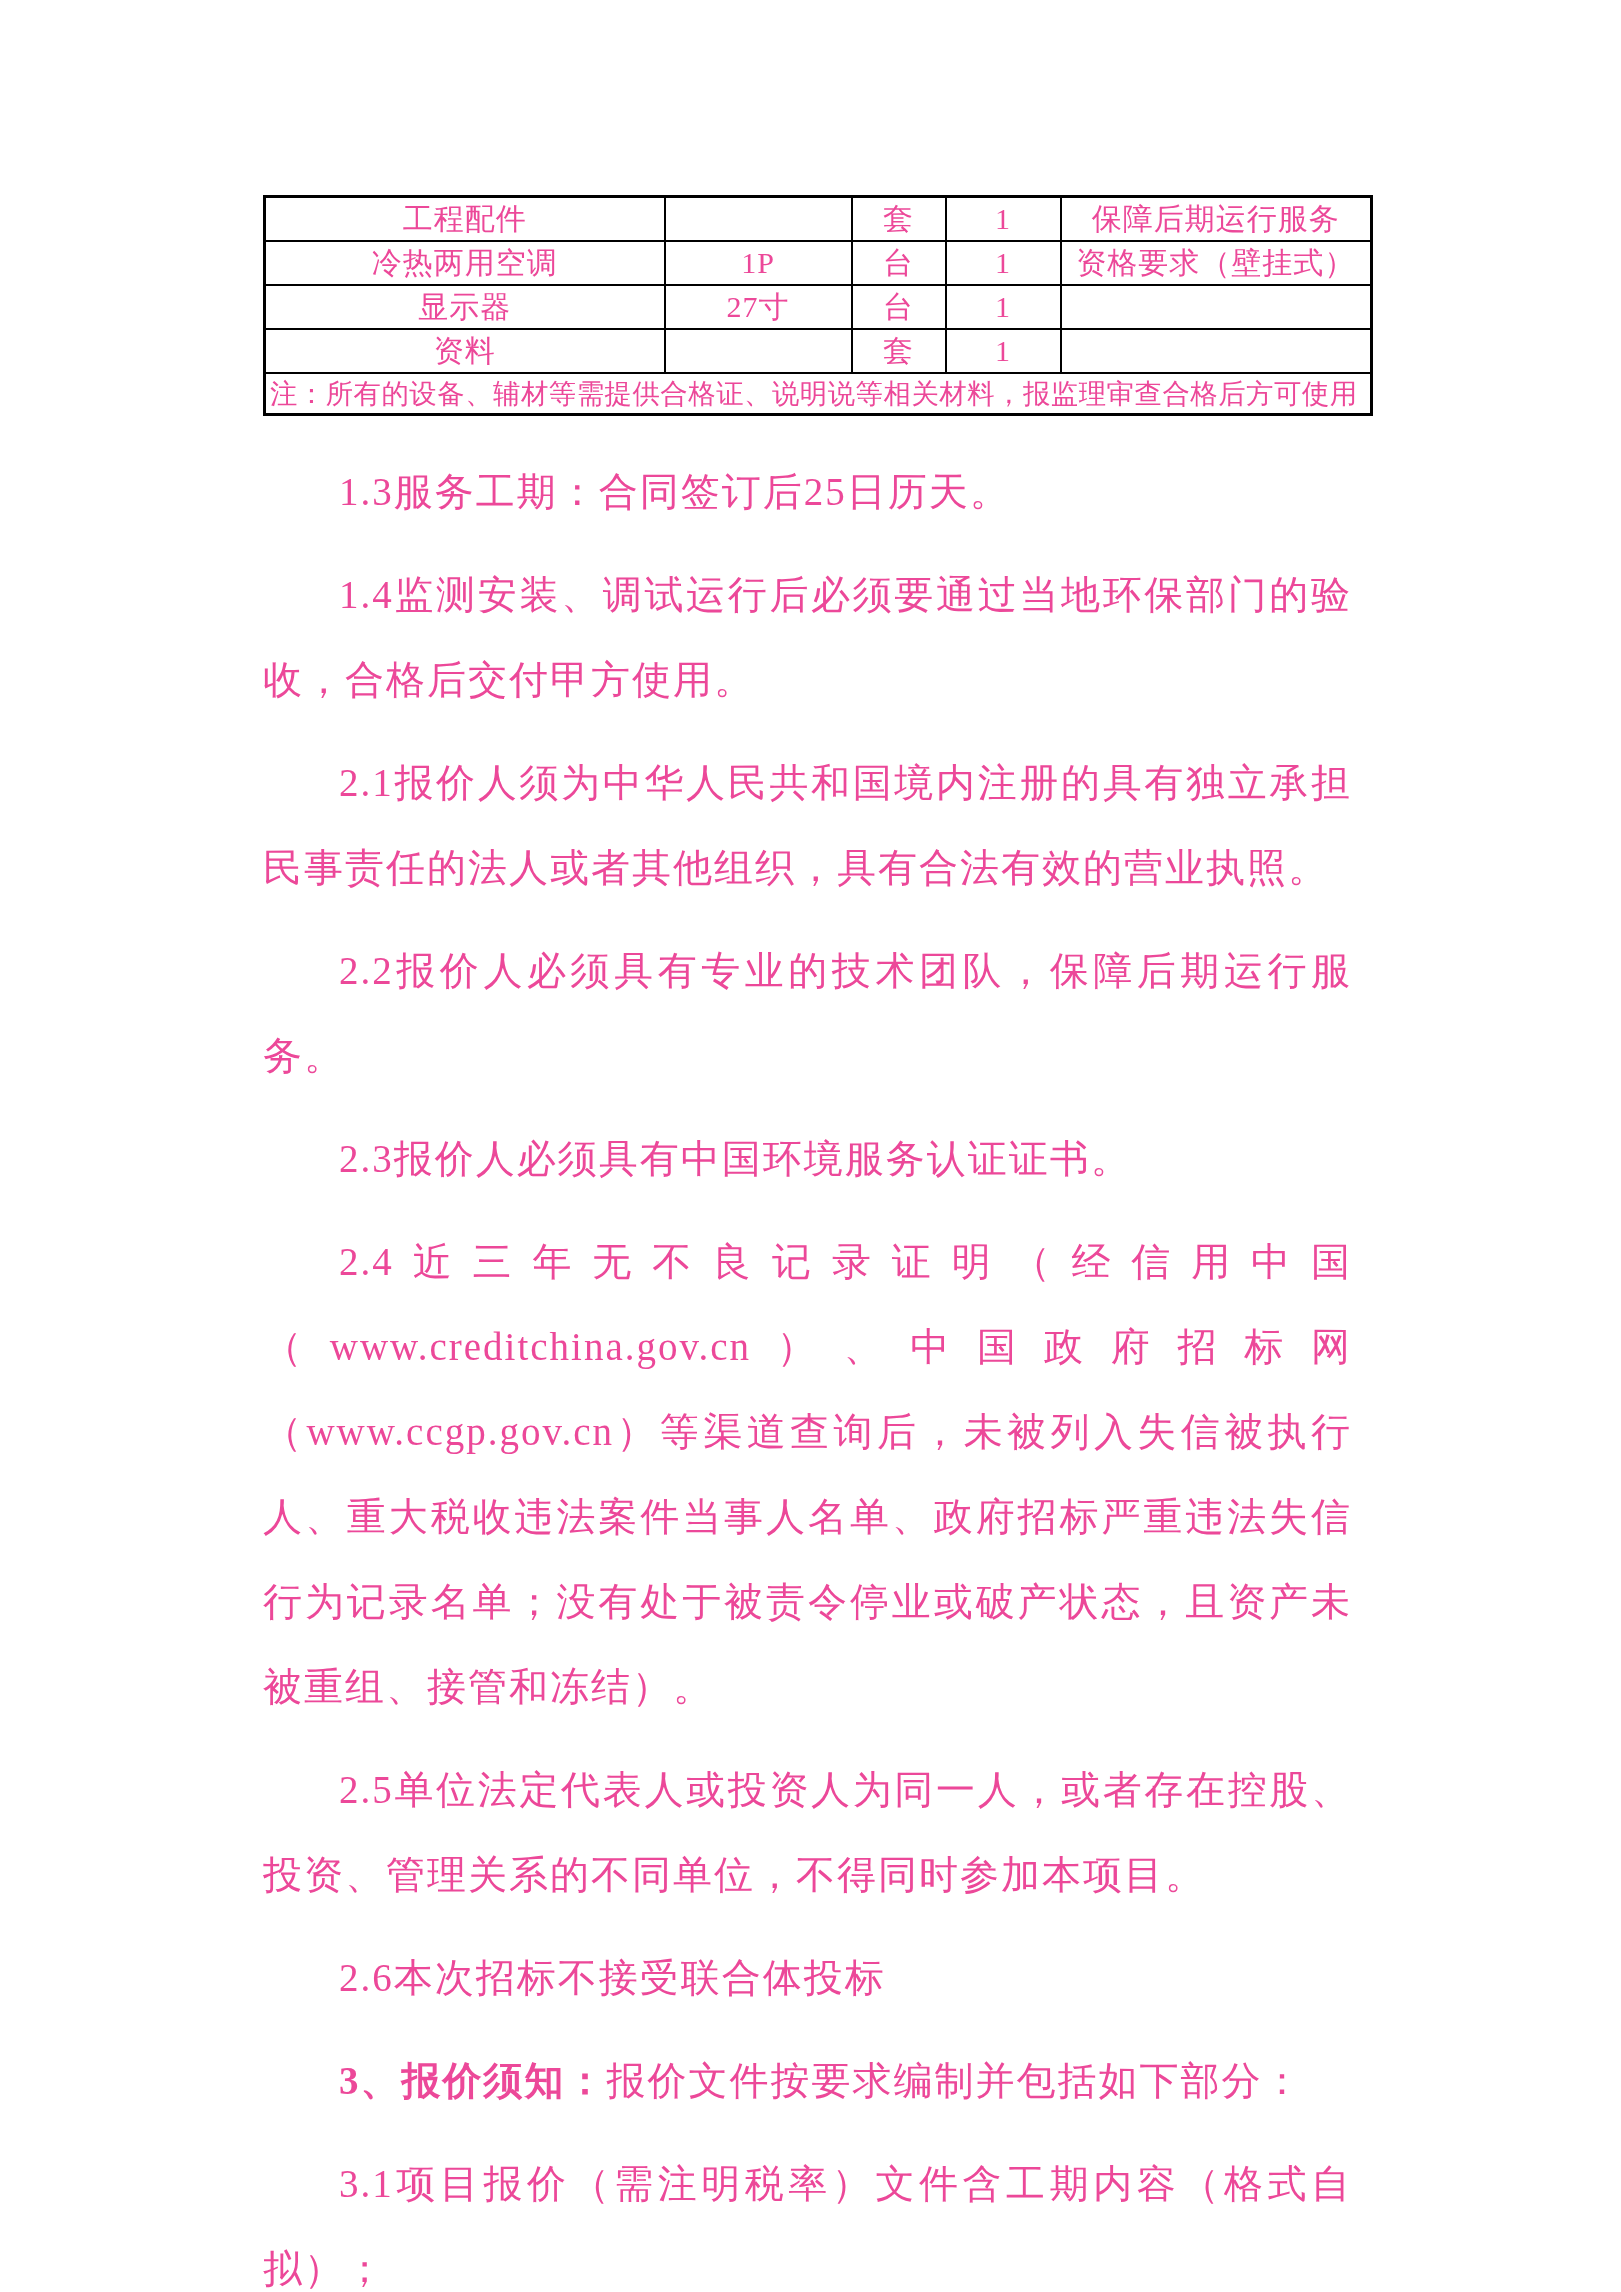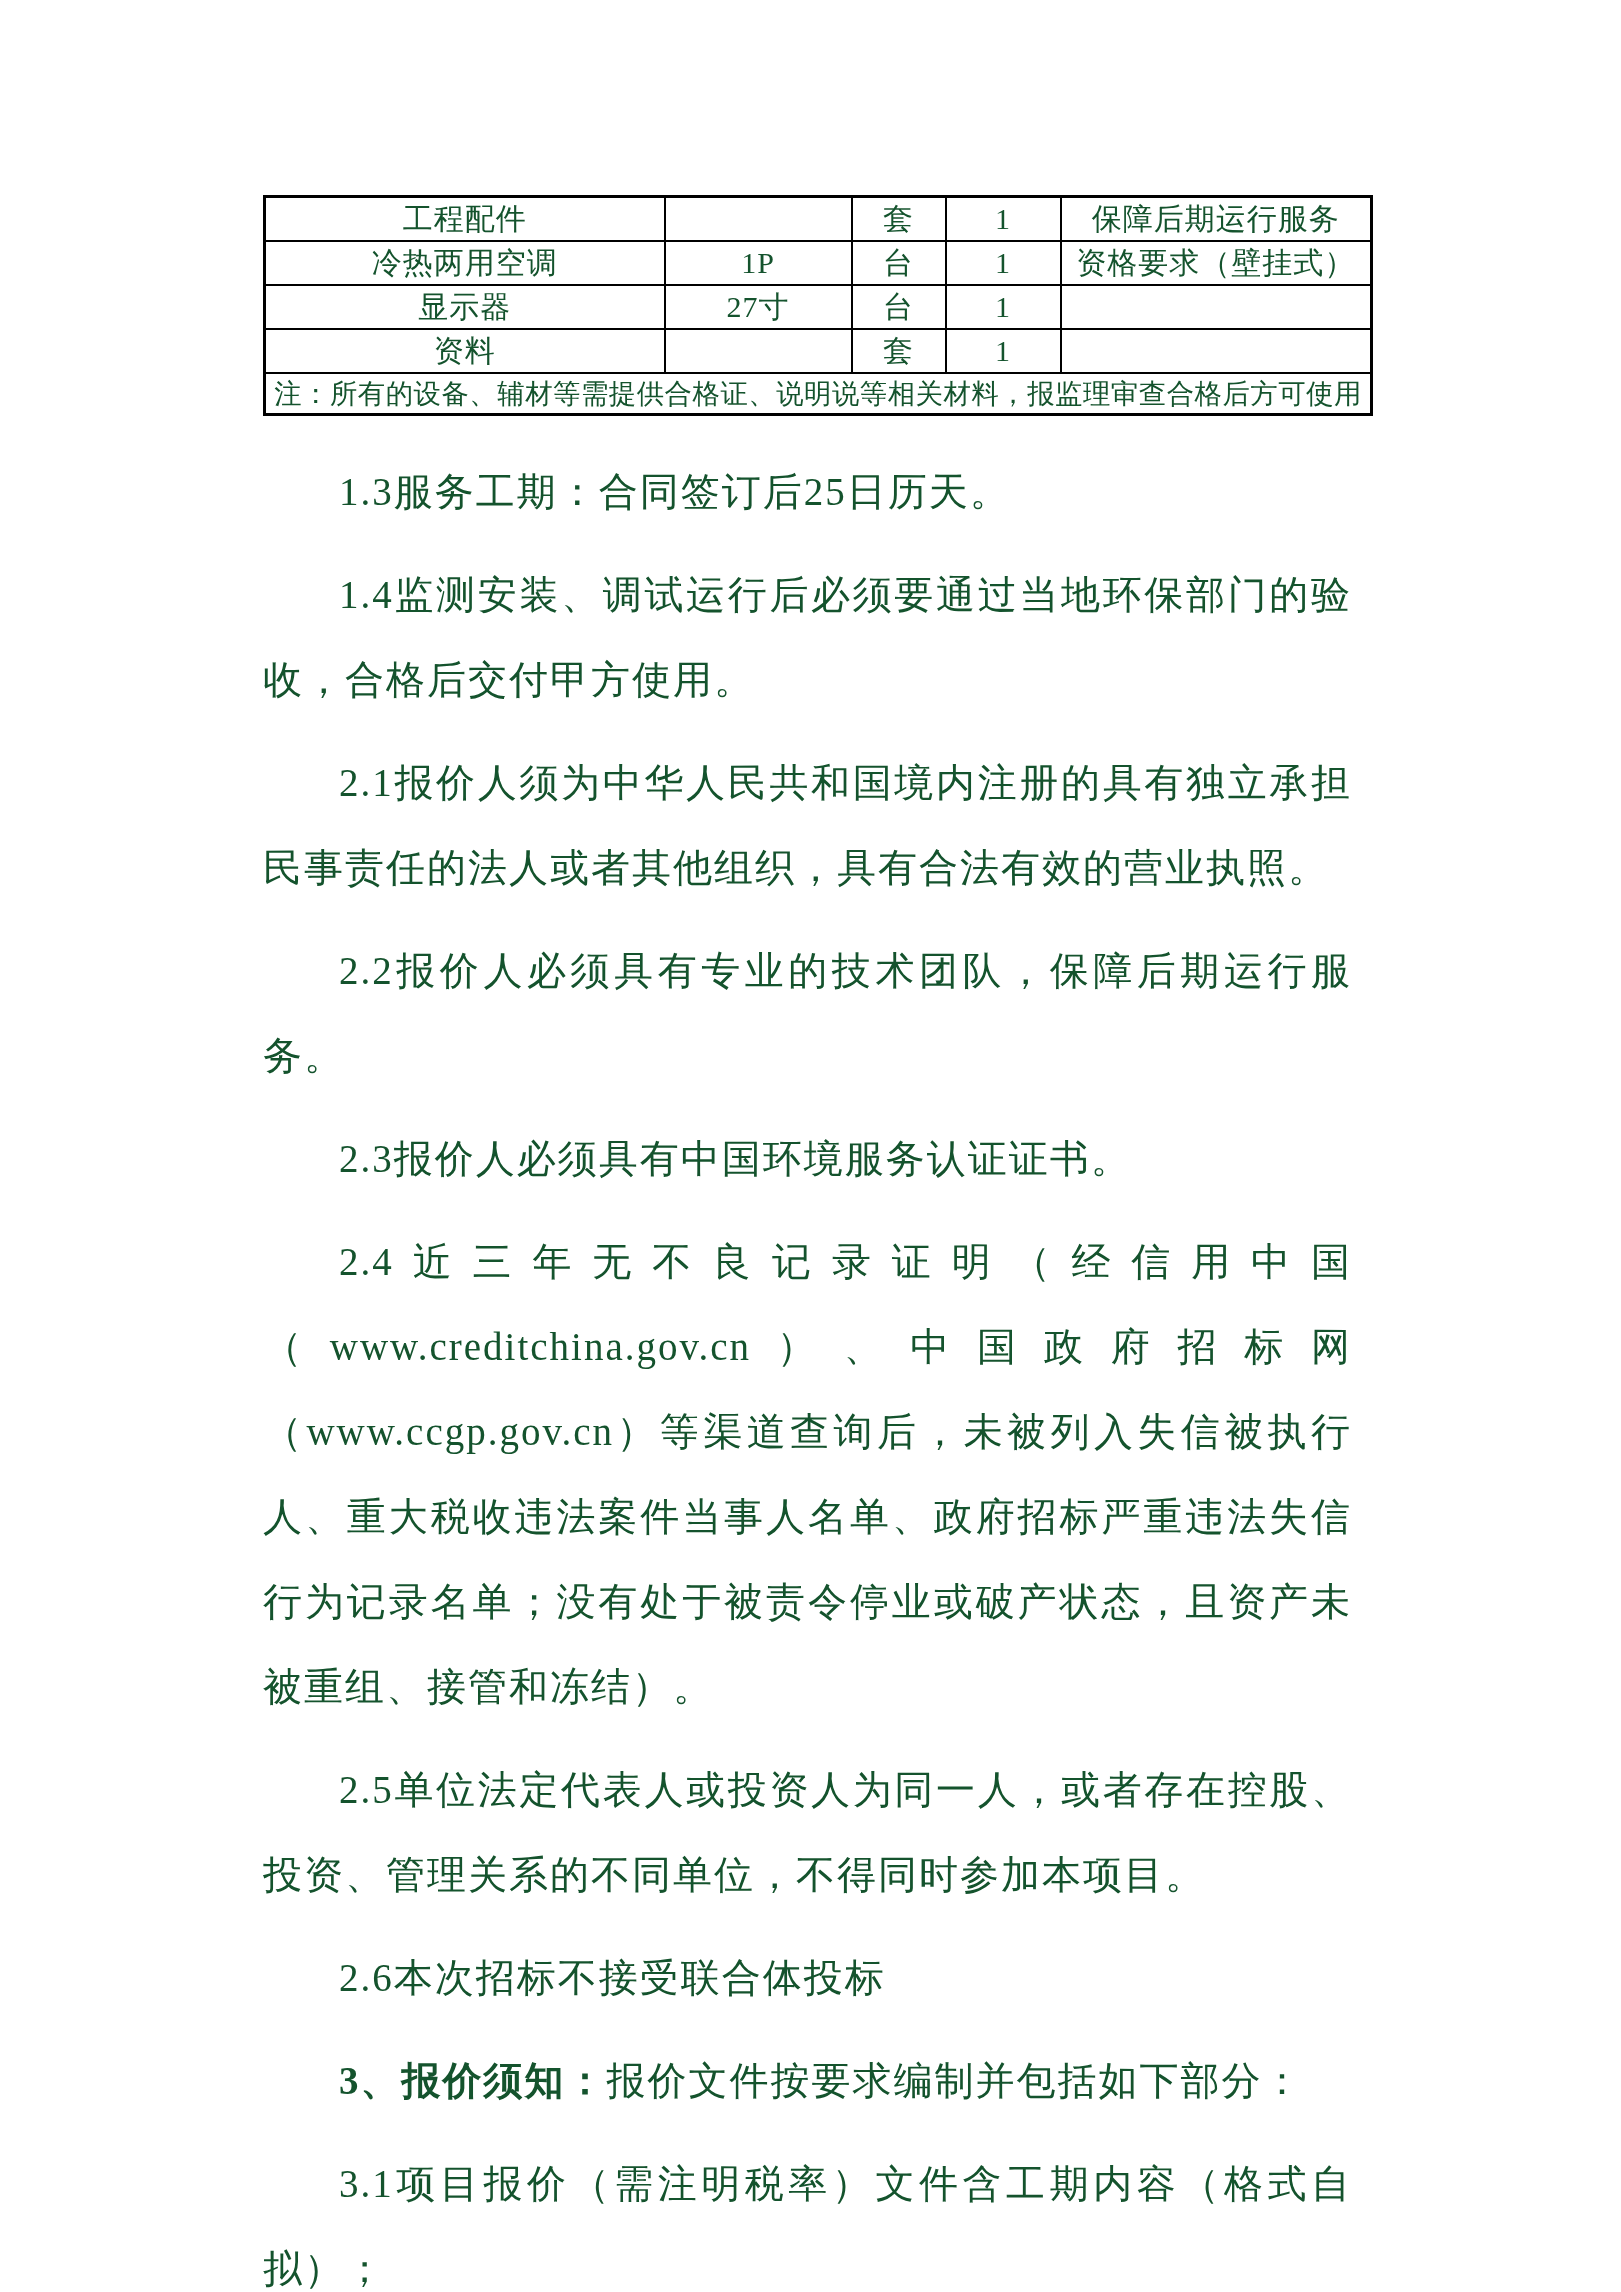--- a/index.html
+++ b/index.html
@@ -1,21 +1,21 @@
 <!DOCTYPE html>
 <html><head>
 <meta charset="utf-8">
 <style>
   html, body { margin: 0; padding: 0; background: #ffffff; }
   .page {
     position: relative;
     width: 1621px;
     height: 2293px;
     background: #ffffff;
-    color: #14532d;
+    color: #ec4899;
     font-family: "Liberation Serif", "DejaVu Serif", serif;
     overflow: hidden;
   }
 
   
   table.spec-table {
     position: absolute;
     left: 263px;
     top: 195px;
     width: 1107px;
@@ -28,21 +28,21 @@
     border: 2.9px solid #000;
     text-align: center;
     vertical-align: middle;
     height: 42px;
     padding: 0 5.9px;
     letter-spacing: 1px;
     white-space: nowrap;
     overflow: hidden;
   }
   table.spec-table td.note-cell {
-    text-align: center;
+    text-align: left;
     font-size: 27.4px;
     letter-spacing: 0.5px;
     height: 39px;
     padding: 0 3.9px;
   }
 
   
   .body-text {
     position: absolute;
     left: 245px;

